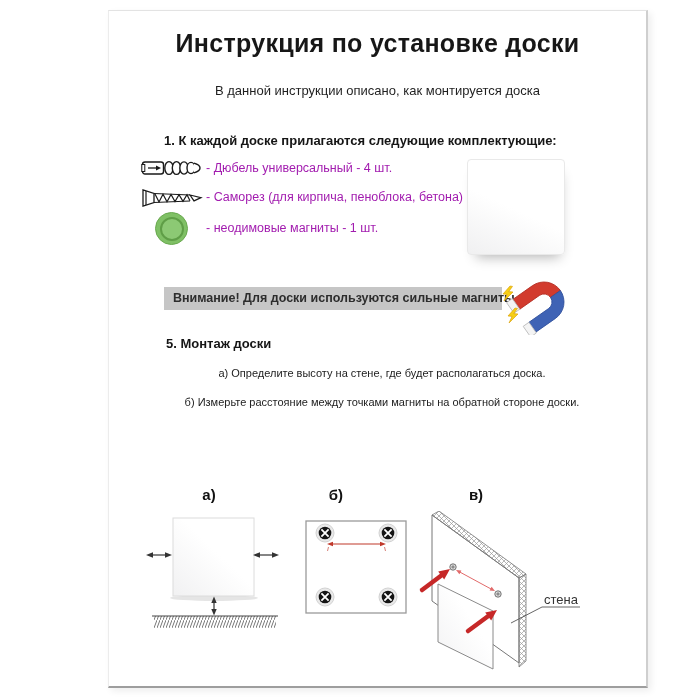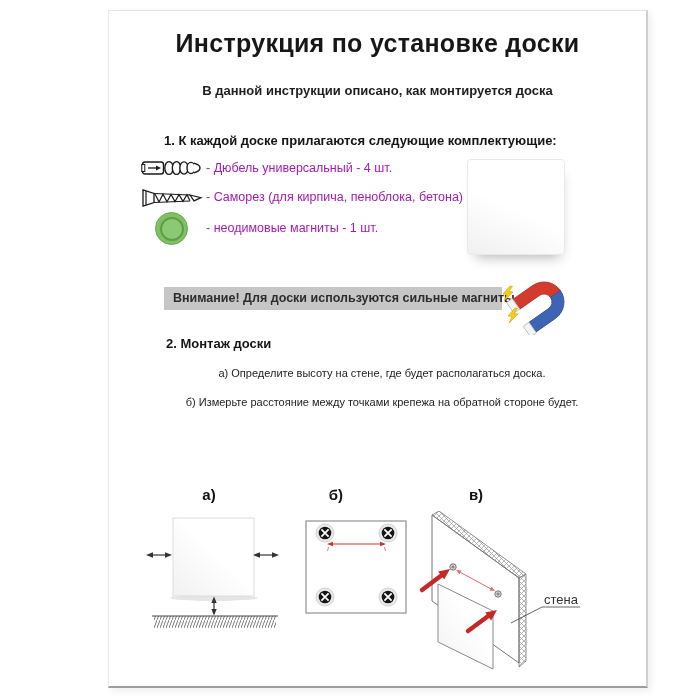--- a/index.html
+++ b/index.html
@@ -4,21 +4,21 @@
 <style>
   html,body{margin:0;padding:0;width:700px;height:700px;background:#ffffff;overflow:hidden;
     font-family:"Liberation Sans",sans-serif;color:#1e1e1e;}
   .page{position:absolute;left:108px;top:10px;width:540px;height:678px;background:#ffffff;
     box-sizing:border-box;border-top:1px solid #e3e3e3;border-left:1px solid #ececec;
     border-right:2px solid #cfcfcf;border-bottom:2px solid #9e9e9e;
     box-shadow:3px 3px 7px rgba(0,0,0,0.07);}
   .abs{position:absolute;}
   .title{top:18px;left:0;width:100%;text-align:center;font-size:25px;font-weight:700;
     letter-spacing:0.3px;color:#171717;}
-  .subtitle{top:72px;left:0;width:100%;text-align:center;font-size:13px;color:#1f1f1f;font-weight:bold;}
+  .subtitle{top:72px;left:0;width:100%;text-align:center;font-size:13px;color:#1f1f1f;}
   .s-heading{font-size:13px;font-weight:700;color:#151515;}
   .kit-label{font-size:12.5px;color:#a21caf;}
   .board-thumb{left:358px;top:148px;width:96px;height:94px;border-radius:4px;
     background:linear-gradient(205deg,#ffffff 0%,#ffffff 52%,#f0f0f1 100%);
     border:1px solid #e9e9e9;box-shadow:2px 9px 12px -7px rgba(0,0,0,0.30);}
   .warn-bar{left:55px;top:276px;width:338px;height:23px;background:#c6c6c6;
     line-height:23px;padding-left:9px;box-sizing:border-box;
     font-size:12.5px;font-weight:700;color:#2d2d2d;white-space:nowrap;}
   .step{font-size:11px;color:#222;line-height:1.5;text-align:center;}
   .diag-label{font-size:15px;font-weight:700;color:#111;width:40px;text-align:center;}
@@ -75,23 +75,23 @@
       <path d="M62,31 A20,20 0 0 1 42,51 L18,51 L18,39 L42,39 A8,8 0 0 0 50,31 Z" fill="#3f63b5" stroke="#31519c" stroke-width="0.8"></path>
       <rect x="11" y="10" width="7" height="13" fill="#f4f4f4" stroke="#b9b9b9" stroke-width="0.8"></rect>
       <rect x="11" y="39" width="7" height="13" fill="#f4f4f4" stroke="#b9b9b9" stroke-width="0.8"></rect>
     </g>
     <g>
       <polygon points="8,15 1,23 5,23.4 2,30 11,21 6.8,20.6 10.5,15.4" fill="#f6cf16" stroke="#d89b00" stroke-width="0.6"></polygon>
       <polygon points="13,37 6,45 10,45.4 7,52 16,43 11.8,42.6 15.5,37.4" fill="#f6cf16" stroke="#d89b00" stroke-width="0.6"></polygon>
     </g>
   </svg>
 
-  <div class="abs s-heading" style="left:57px;top:325px;">2. Монтаж доски</div>
+  <div class="abs s-heading" style="left:57px;top:325px;">5. Монтаж доски</div>
   <div class="abs step" style="left:57px;top:354px;width:432px;">а) Определите высоту на стене, где будет располагаться доска.</div>
-  <div class="abs step" style="left:57px;top:383px;width:432px;">б) Измерьте расстояние между точками крепежа на обратной стороне будет.</div>
+  <div class="abs step" style="left:57px;top:383px;width:432px;">б) Измерьте расстояние между точками магниты на обратной стороне доски.</div>
 
   <div class="abs diag-label" style="left:80px;top:475px;">а)</div>
   <div class="abs diag-label" style="left:207px;top:475px;">б)</div>
   <div class="abs diag-label" style="left:347px;top:475px;">в)</div>
 
   <svg class="abs" style="left:30px;top:497px;" width="160" height="130" viewBox="0 0 160 130">
     <defs>
       <linearGradient id="bgrad" x1="0" y1="1" x2="1" y2="0">
         <stop offset="0" stop-color="#f1f1f2"></stop>
           <stop offset="0.55" stop-color="#ffffff"></stop>

